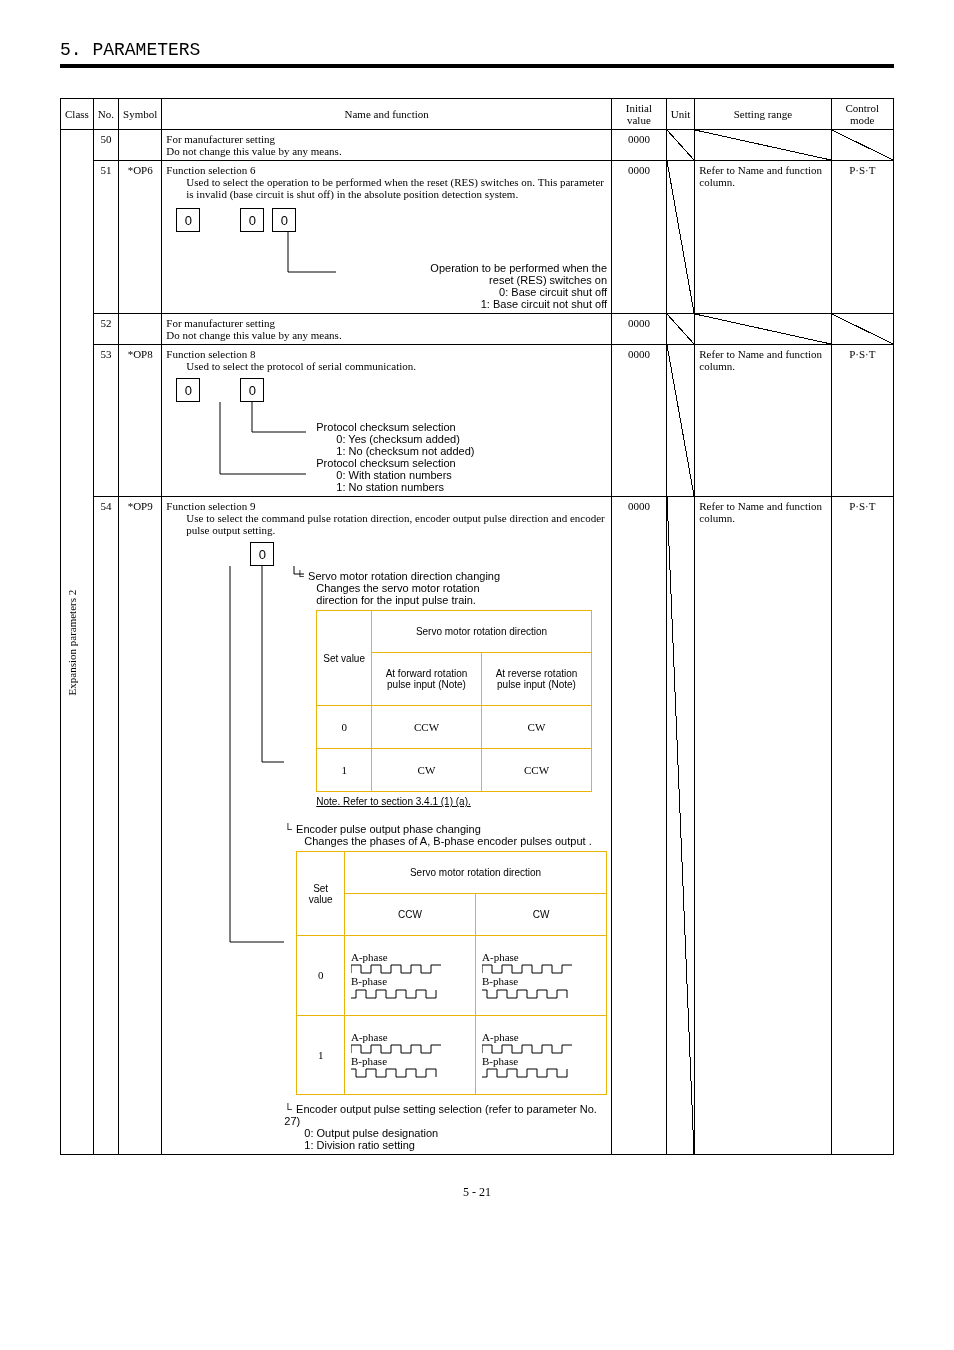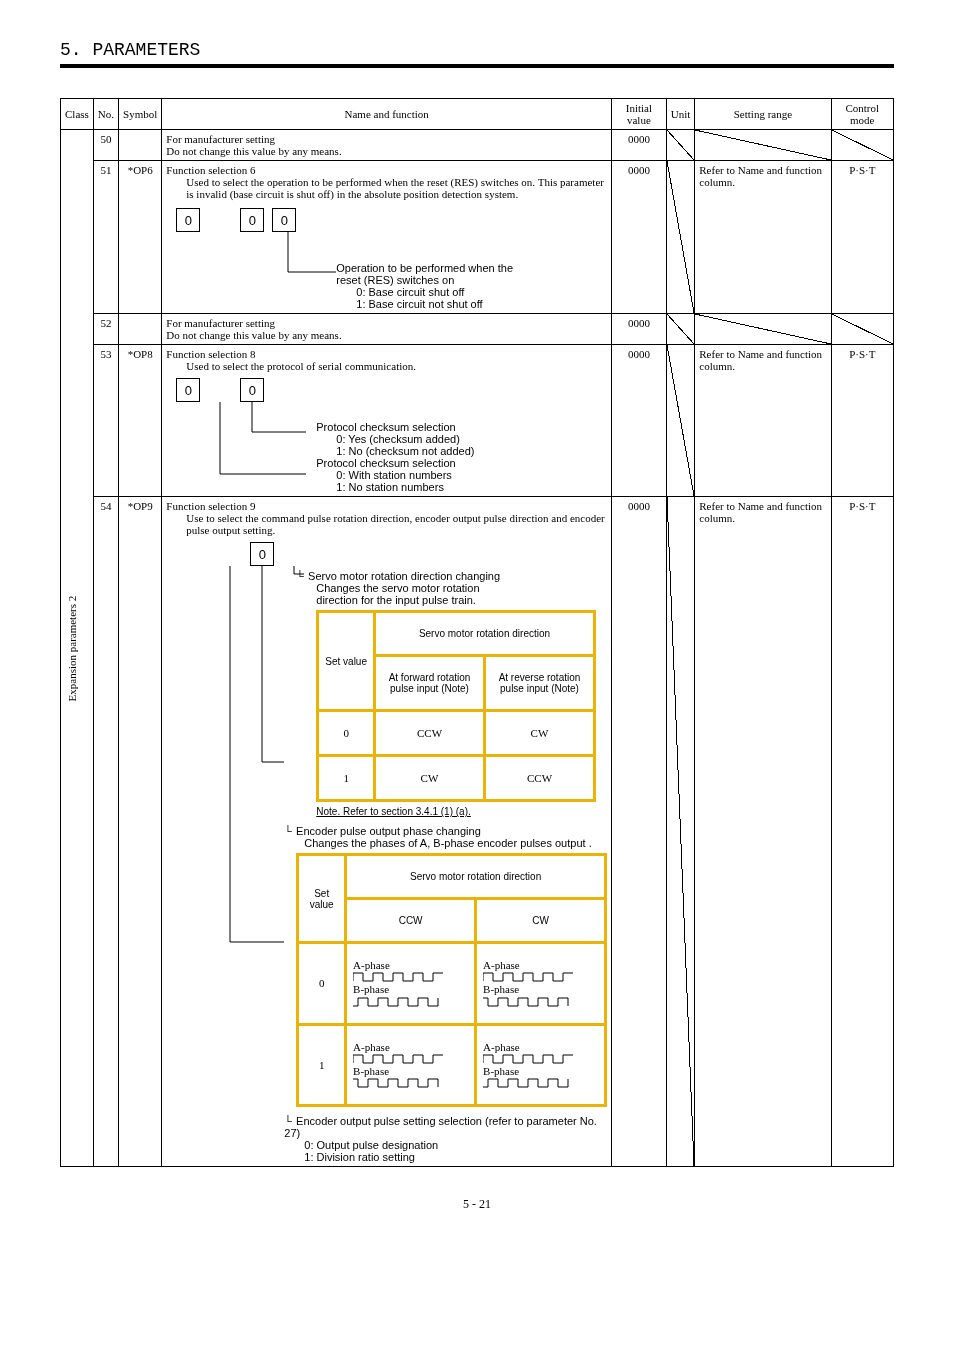--- a/index.html
+++ b/index.html
@@ -68,21 +68,21 @@
   }
 
   .indent1 { margin-left: 20px; }
 
   
   table.inner {
     border-collapse: collapse;
     margin: 4px 0;
   }
   table.inner th, table.inner td {
-    border: 3px solid #eab308;
+    border: 1px solid #eab308;
     padding: 15px 6px;
     font-size: 10px;
     text-align: center;
     vertical-align: middle;
     font-family: Arial, sans-serif;
   }
   table.inner .serif { font-family: "Times New Roman", serif; font-size: 11px; }
 
   
   .wave {
@@ -148,21 +148,21 @@
           <div class="digits">
             <div class="digit">0</div>
             <div class="digit" style="border:none"></div>
             <div class="digit">0</div>
             <div class="digit">0</div>
           </div>
 
           <svg width="150" height="60" style="position:absolute; left:110px; top:24px;">
             <path d="M12 0 V40 H60" stroke="#000" fill="none"></path>
           </svg>
-          <div class="sans" style="margin-left:170px; margin-top:30px;">
+          <div class="sans" style="margin-left:170px; margin-top:30px;text-align:right;">
             <div>Operation to be performed when the</div>
             <div>reset (RES) switches on</div>
             <div class="indent1">0: Base circuit shut off</div>
             <div class="indent1">1: Base circuit not shut off</div>
           </div>
         </div>
       </td>
       <td class="center">0000</td>
       <td class="diag"></td>
       <td>Refer to Name and function column.</td>
@@ -260,21 +260,21 @@
               <tr>
                 <td class="serif">1</td>
                 <td class="serif">CW</td>
                 <td class="serif">CCW</td>
               </tr>
             </tbody>
               </table>
             <div class="sans" style="font-size:10px; margin-top:2px;text-decoration:underline;">Note. Refer to section 3.4.1 (1) (a).</div>
           </div>
 
-          <div class="sans" style="margin-left:118px; margin-top:8px;">
+          <div class="sans" style="margin-left:118px; margin-top:16px;">
             <div><span class="brack">└</span><span>Encoder pulse output phase changing</span></div>
             <div class="indent1">Changes the phases of A, B-phase encoder pulses output .</div>
           </div>
           <div style="margin-left:130px;">
             <table class="inner">
               <tbody>
                   <tr>
                 <th rowspan="2" style="width:55px">Set value</th>
                 <th colspan="2">Servo motor rotation direction</th>
               </tr>

